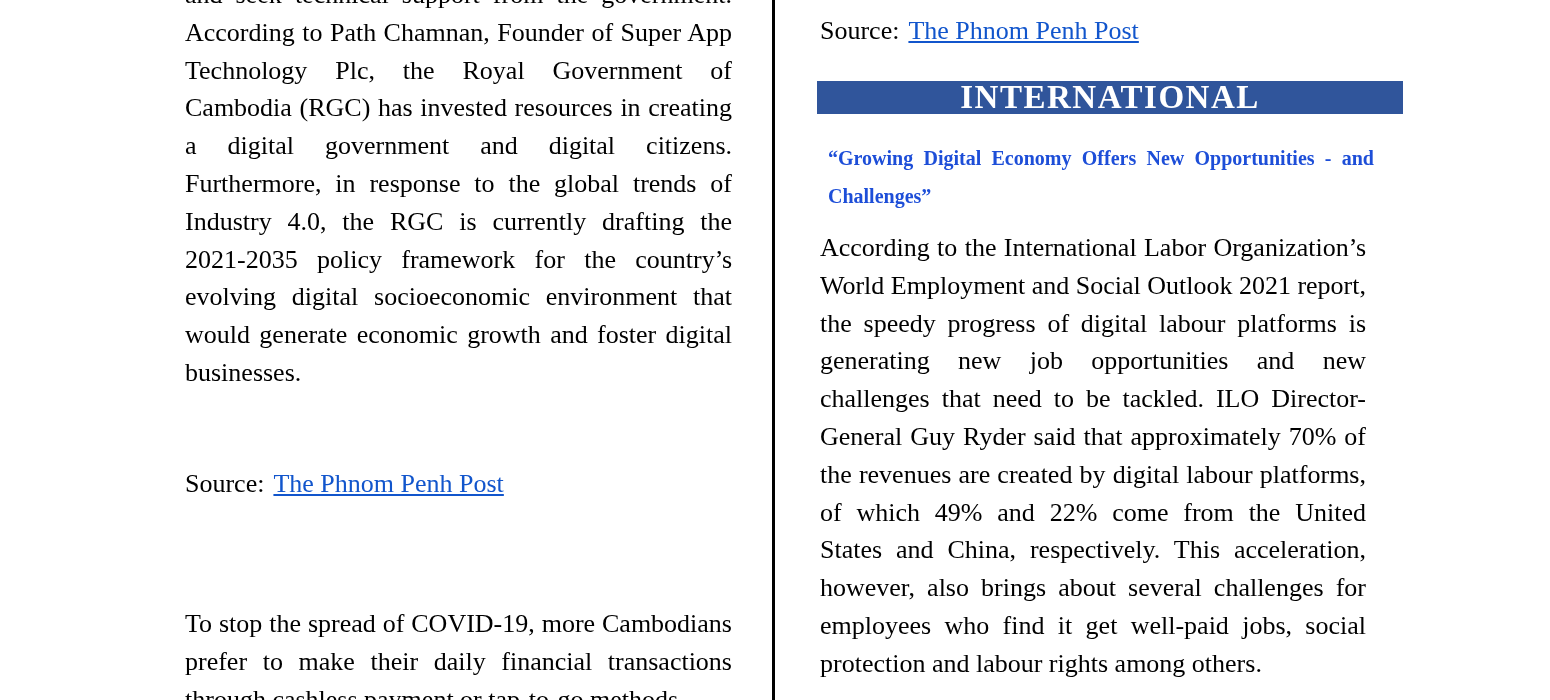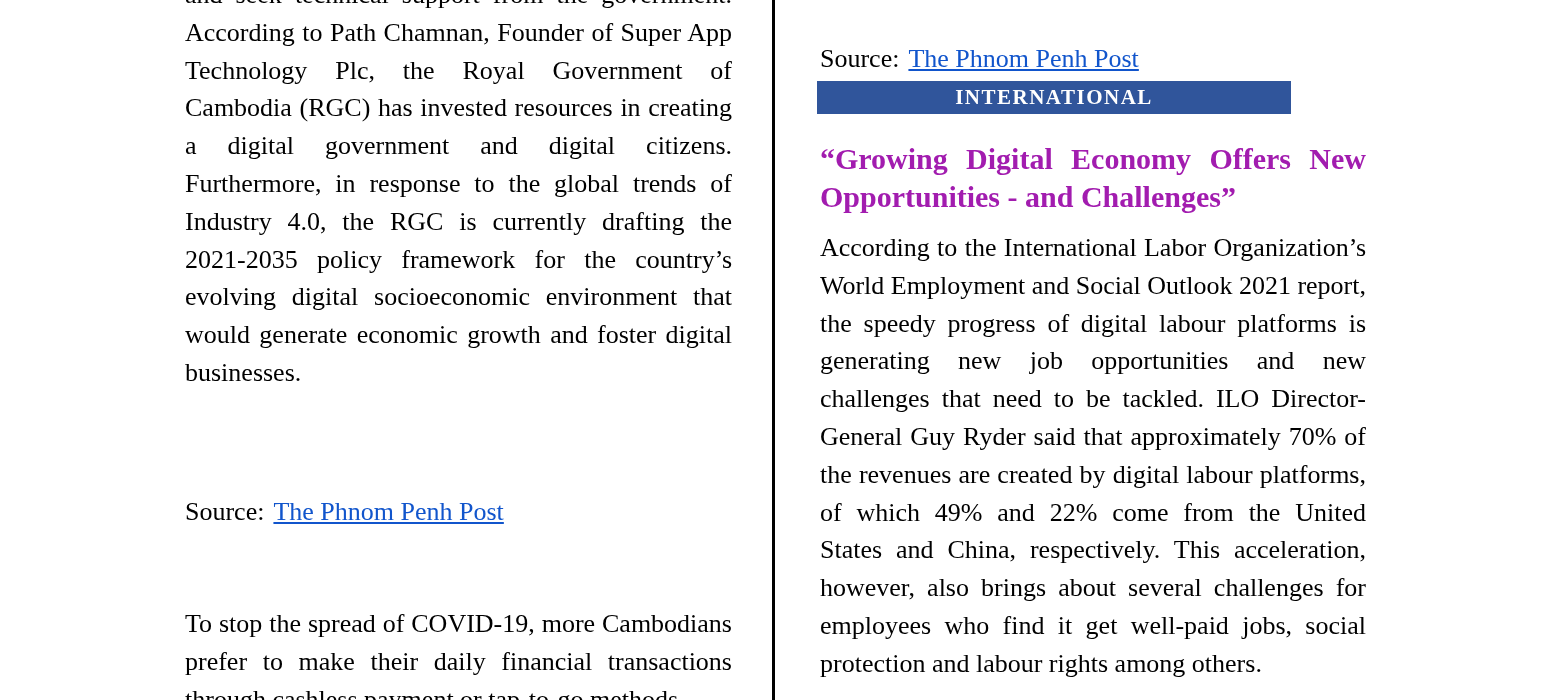--- a/index.html
+++ b/index.html
@@ -33,46 +33,45 @@
     text-align: justify;
     color: #000000;
   }
   .src-line {
     position: absolute;
     left: 0;
     width: 100%;
     font-size: 26px;
     line-height: 37.8px;
     white-space: nowrap;
-    margin-top: 28px;
   }
   .src-line a {
     text-decoration: underline;
     margin-left: 9px;
     cursor: pointer;
   }
   .heading {
     position: absolute;
-    left: 0;
+    left: 8px;
     width: 100%;
-    font-size: 30px;
+    font-size: 20px;
     line-height: 37.8px;
     font-weight: bold;
     text-align: justify;
-    color: #a21caf;
+    color: #1d4ed8;
   }
   .banner {
     position: absolute;
     left: -3px;
-    width: 474px;
+    width: 586px;
     height: 33px;
     display: flex;
     align-items: center;
     justify-content: center;
-    font-size: 21px;
+    font-size: 33px;
     font-weight: bold;
     letter-spacing: 1.5px;
   }
   
   .l-para1   { top: -24px; }
   .l-src     { top: 465px; }
   .l-head    { top: 542px; }
   .l-para2   { top: 605px; }
   .r-src     { top: 12px;  }
   .r-banner  { top: 81px;  }

